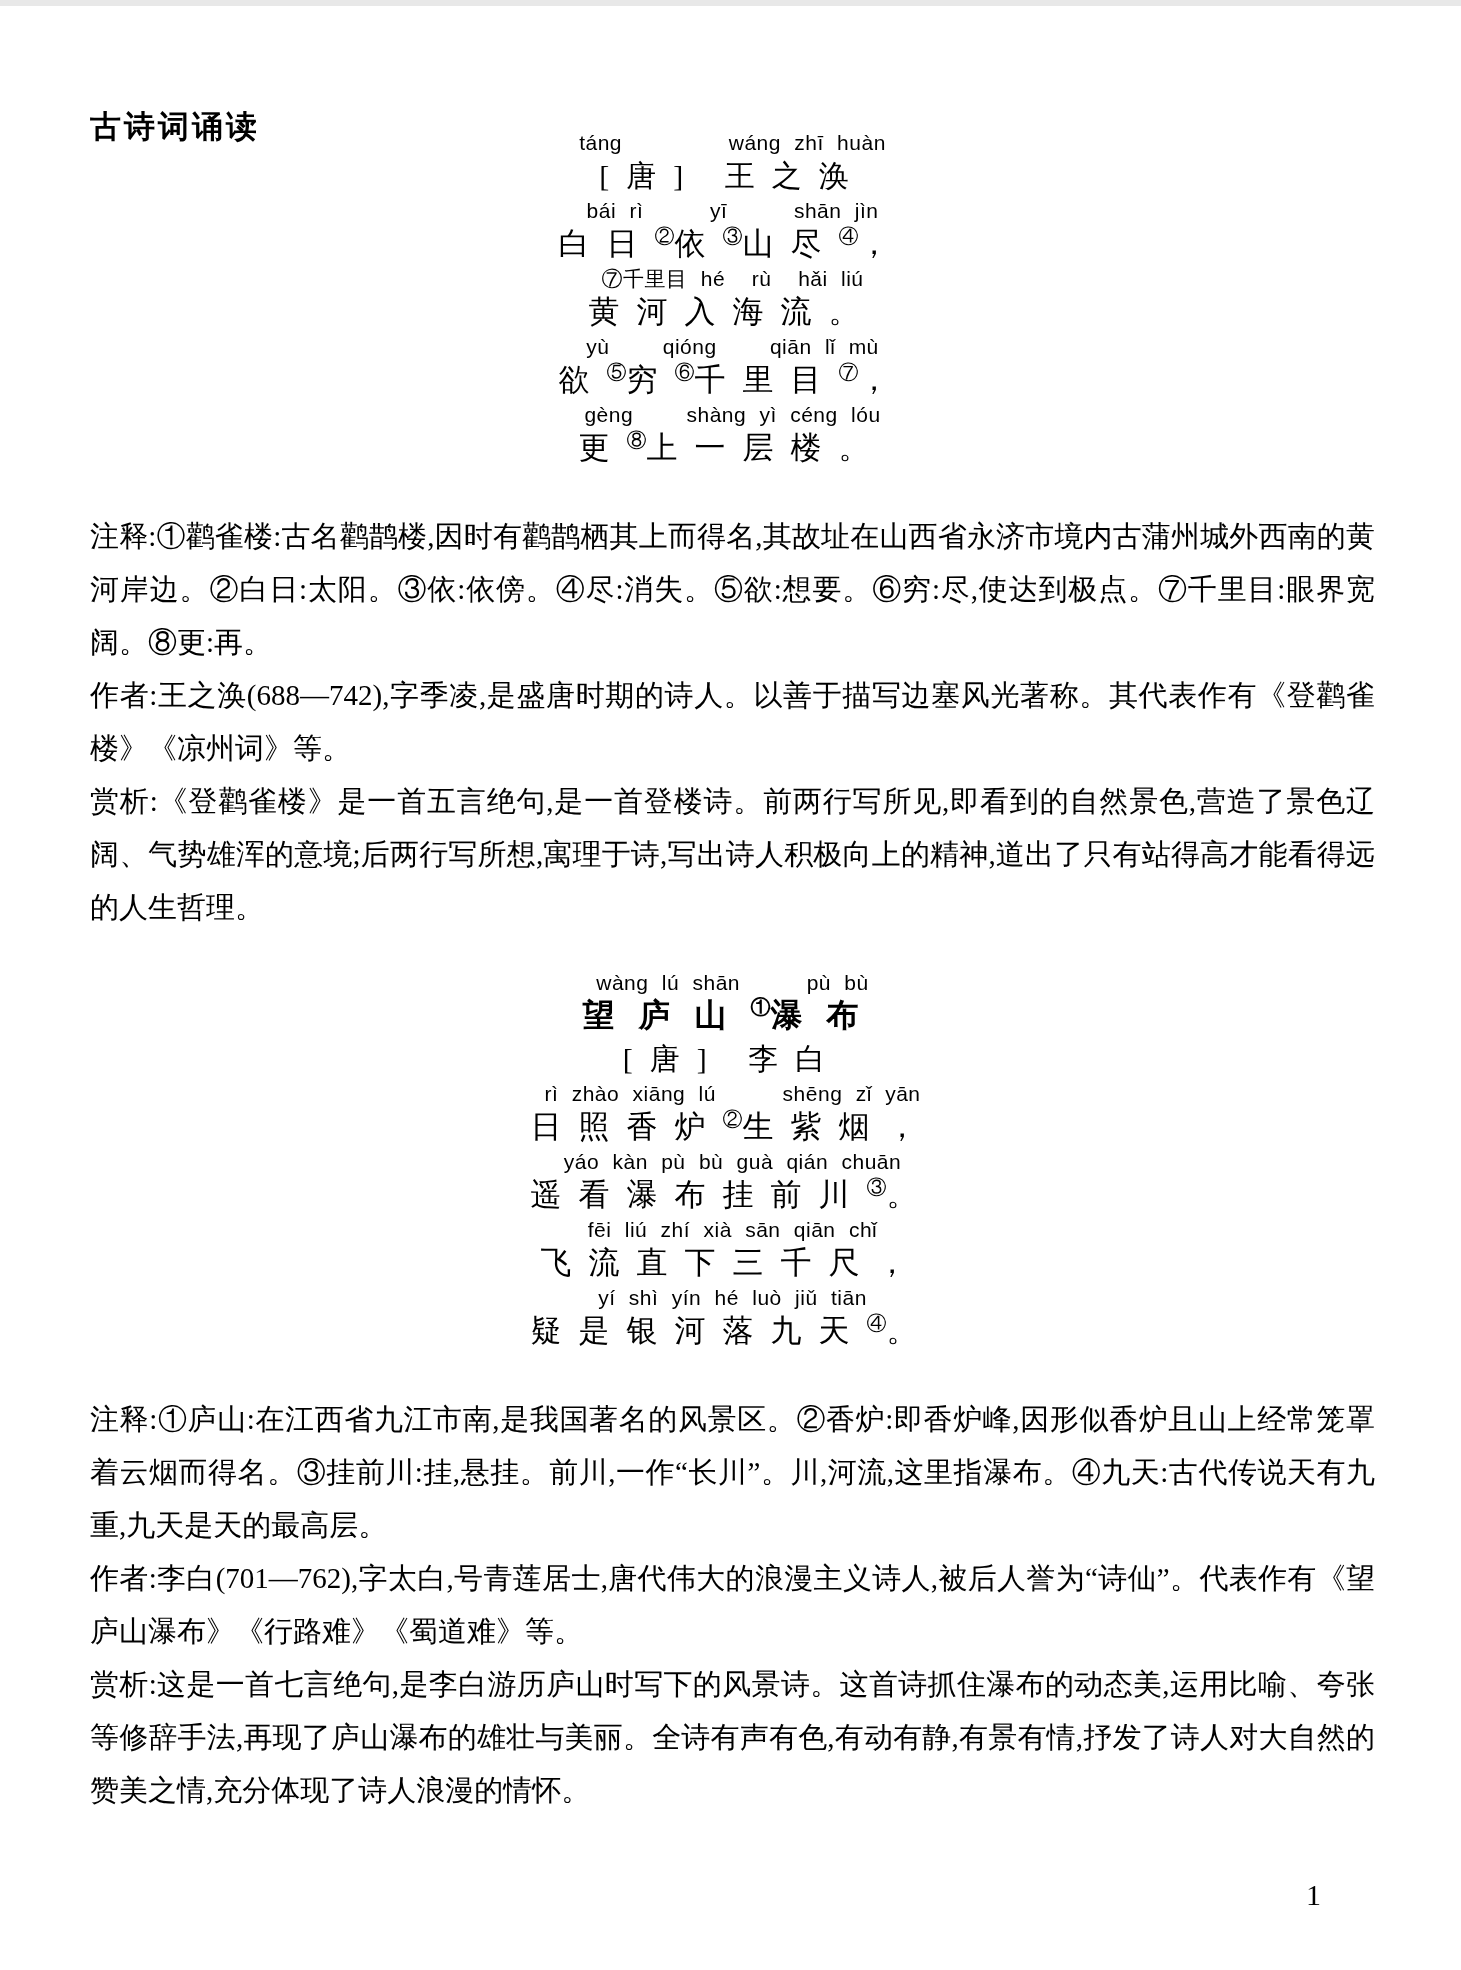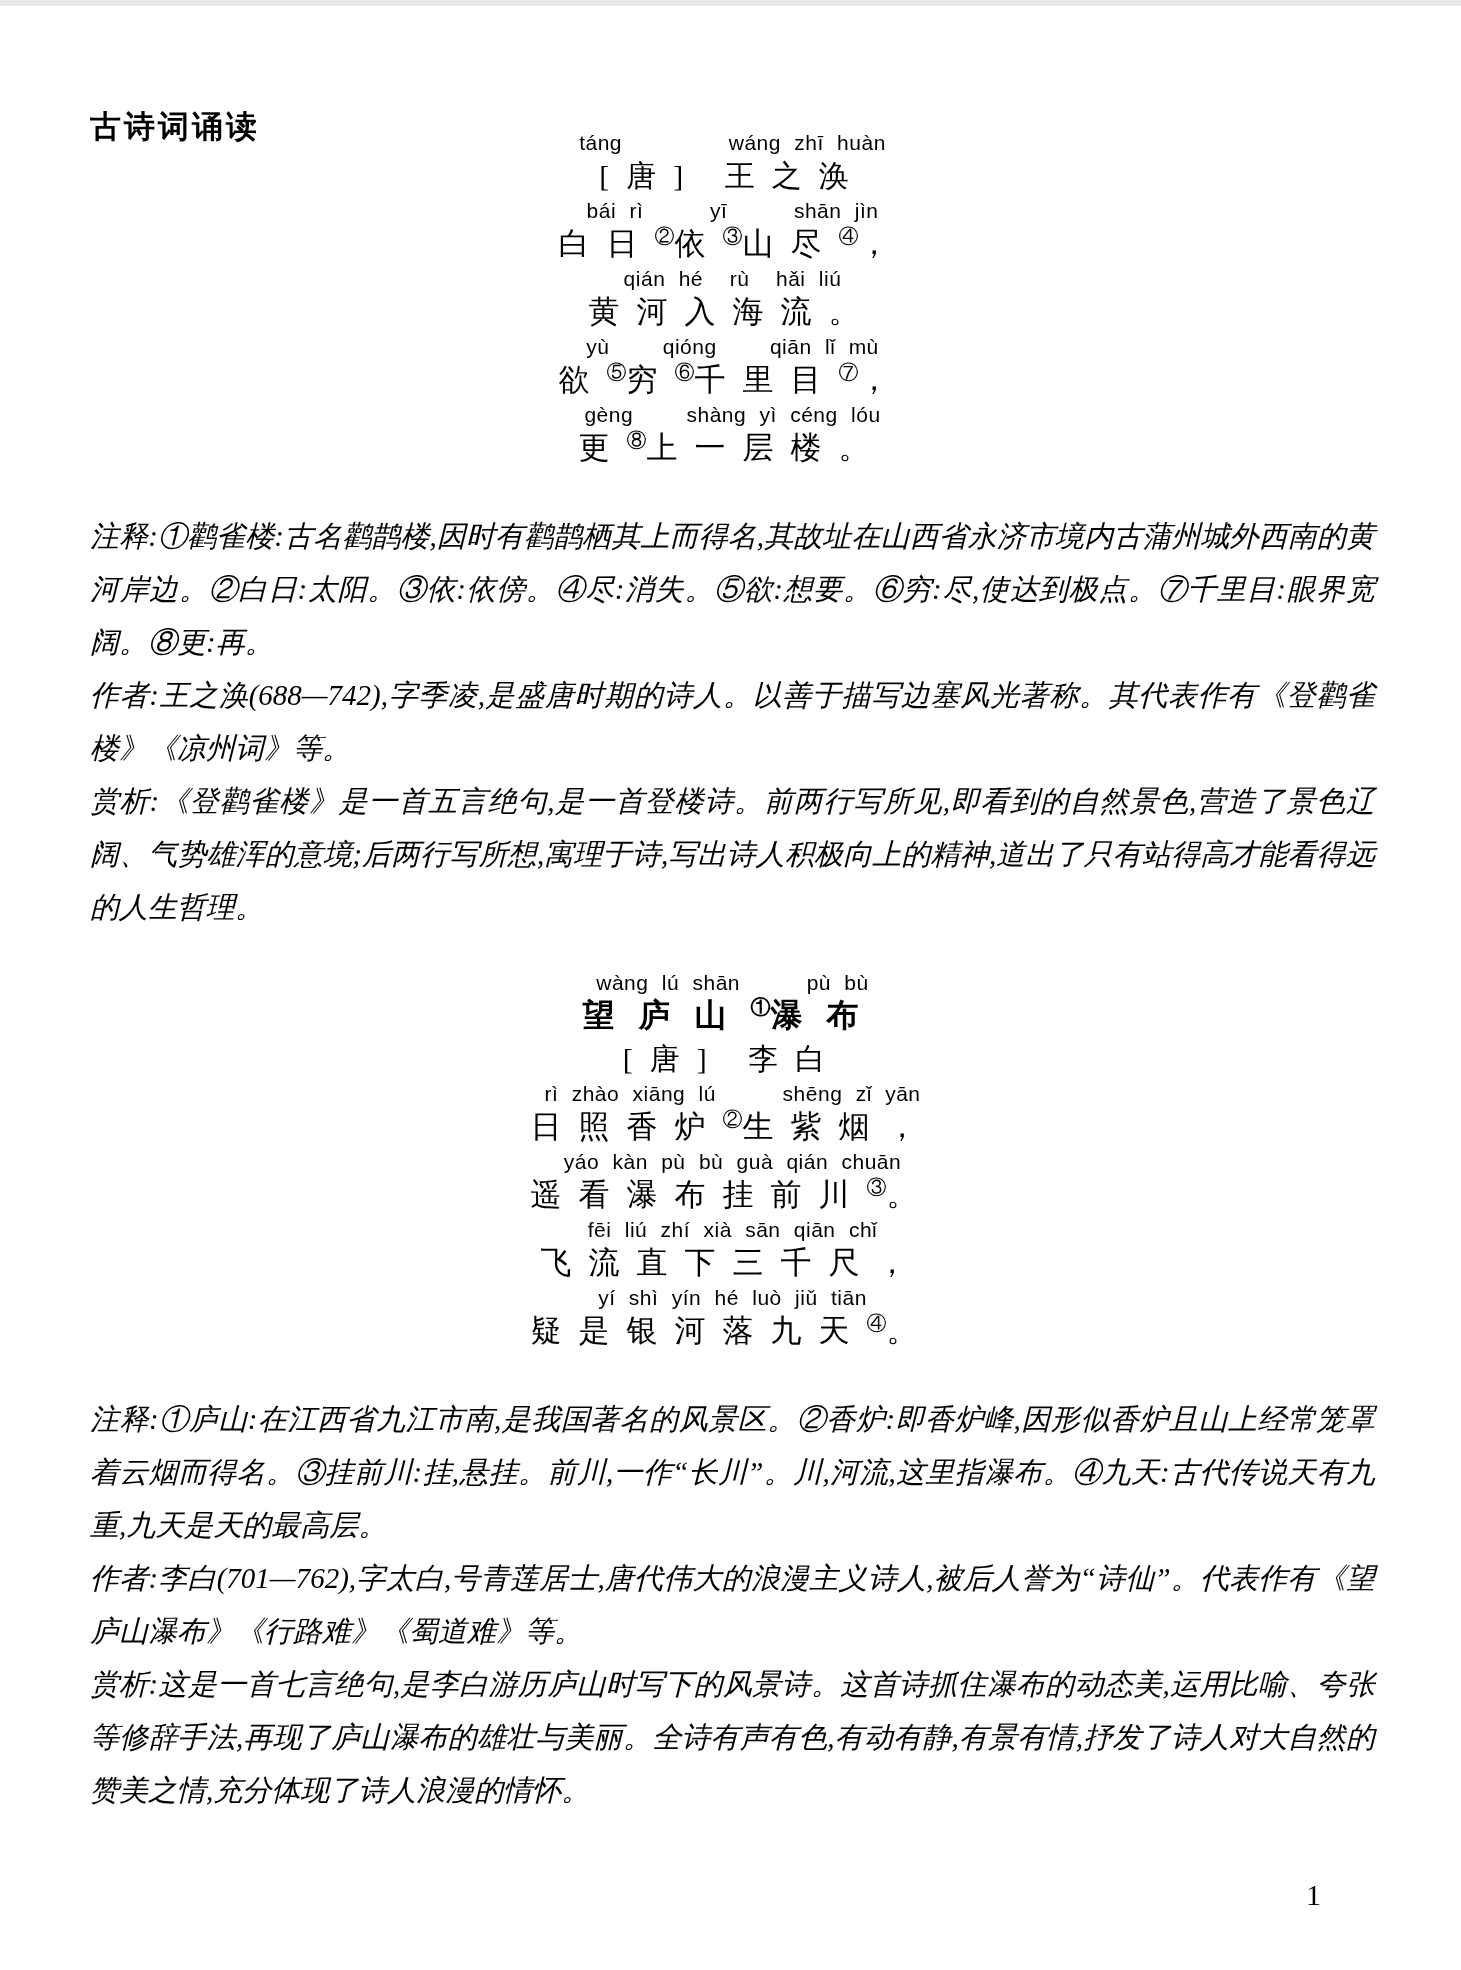--- a/index.html
+++ b/index.html
@@ -52,21 +52,21 @@
   .hanzi.author {
     font-size: 30px;
     letter-spacing: 17px;
   }
   sup.circ {
     font-size: 20px;
     letter-spacing: 0;
     vertical-align: super;
     line-height: 0;
   }
-  .paras { padding-top: 40px; font-style: italic; }
+  .paras { padding-top: 40px; }
   .para {
     font-size: 29px;
     line-height: 53px;
     text-align: justify;
     text-justify: inter-ideograph;
   }
   .page-number {
     position: absolute;
     top: 1872px;
     left: 1306px;
@@ -83,21 +83,21 @@
         <div class="poem first">
           <div class="couplet">
             <div class="pinyin">táng        wáng zhī huàn</div>
             <div class="hanzi author">[唐] 王之涣</div>
           </div>
           <div class="couplet">
             <div class="pinyin">bái rì     yī     shān jìn</div>
             <div class="hanzi">白日<sup class="circ">②</sup>依<sup class="circ">③</sup>山尽<sup class="circ">④</sup>，</div>
           </div>
           <div class="couplet">
-            <div class="pinyin">qián hé  rù  hǎi liú</div>
+            <div class="pinyin">⑦千里目 hé  rù  hǎi liú</div>
             <div class="hanzi">黄河入海流。</div>
           </div>
           <div class="couplet">
             <div class="pinyin">yù    qióng    qiān lǐ mù</div>
             <div class="hanzi">欲<sup class="circ">⑤</sup>穷<sup class="circ">⑥</sup>千里目<sup class="circ">⑦</sup>，</div>
           </div>
           <div class="couplet">
             <div class="pinyin">gèng    shàng yì céng lóu</div>
             <div class="hanzi">更<sup class="circ">⑧</sup>上一层楼。</div>
           </div>

